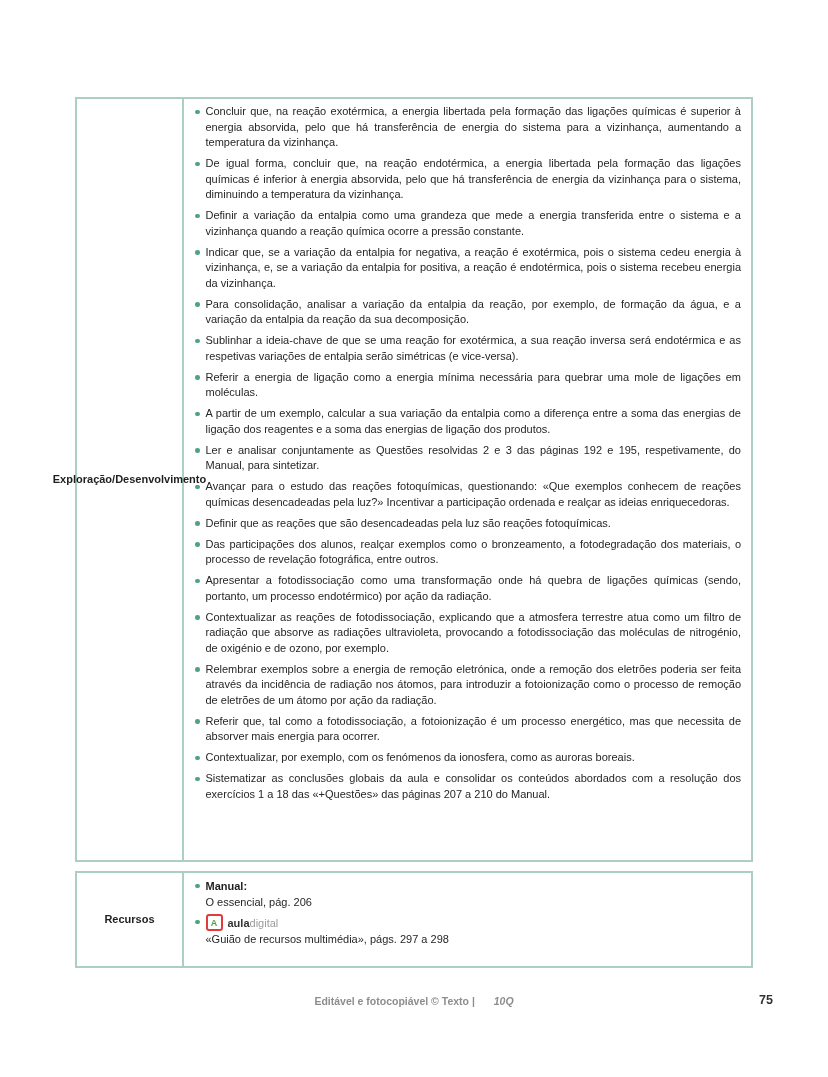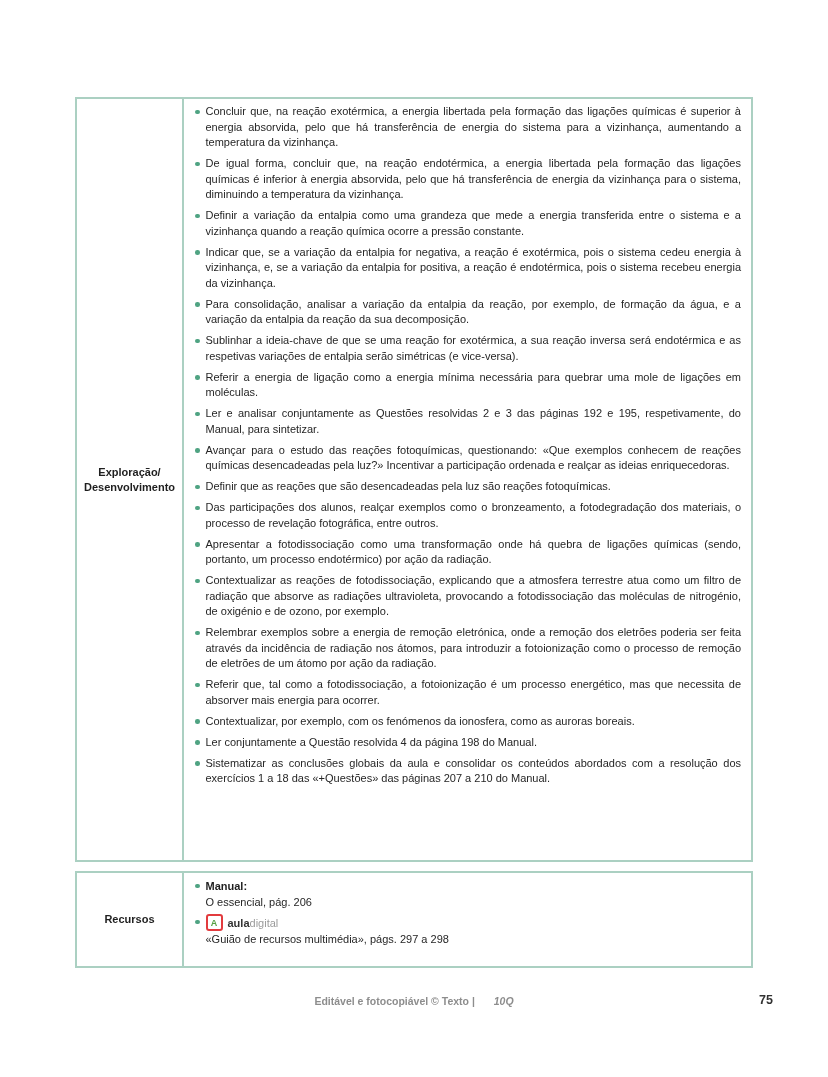--- a/index.html
+++ b/index.html
@@ -16,21 +16,21 @@
     border:2px solid #abd0c2;
     display:flex; box-sizing:border-box;
     background:#fff;
   }
   .table-exploration { top:97px; height:765px; }
   .table-resources   { top:871px; height:97px; }
 
   .label-cell {
     width:107px; flex:none;
     border-right:2px solid #abd0c2;
-    display:flex; flex-direction:column;
+    display:flex; flex-direction:row;
     align-items:center; justify-content:center;
     font-weight:bold; font-size:11px; line-height:15px;
     text-align:center; color:#1f1f1f;
     box-sizing:border-box; padding:14px;
   }
   .content-cell { flex:1; padding:5px 10px 4px 6px; overflow:hidden; box-sizing:border-box; }
 
   ul.bullet-list { list-style:none; margin:0; padding:0; }
   ul.bullet-list li {
     display:flex; margin:0 0 5.5px 0;
@@ -107,20 +107,24 @@
           <li>
             <span class="dot"></span>
             <span class="bullet-text">Sublinhar a ideia-chave de que se uma reação for exotérmica, a sua reação inversa será endotérmica e as respetivas variações de entalpia serão simétricas (e vice-versa).</span>
           </li>
           <li>
             <span class="dot"></span>
             <span class="bullet-text">Referir a energia de ligação como a energia mínima necessária para quebrar uma mole de ligações em moléculas.</span>
           </li>
           <li>
             <span class="dot"></span>
+            <span class="bullet-text">A partir de um exemplo, calcular a sua variação da entalpia como a diferença entre a soma das energias de ligação dos reagentes e a soma das energias de ligação dos produtos.</span>
+          </li>
+          <li>
+            <span class="dot"></span>
             <span class="bullet-text">Ler e analisar conjuntamente as Questões resolvidas 2 e 3 das páginas 192 e 195, respetivamente, do Manual, para sintetizar.</span>
           </li>
           <li>
             <span class="dot"></span>
             <span class="bullet-text">Avançar para o estudo das reações fotoquímicas, questionando: «Que exemplos conhecem de reações químicas desencadeadas pela luz?» Incentivar a participação ordenada e realçar as ideias enriquecedoras.</span>
           </li>
           <li>
             <span class="dot"></span>
             <span class="bullet-text">Definir que as reações que são desencadeadas pela luz são reações fotoquímicas.</span>
           </li>
@@ -140,24 +144,20 @@
             <span class="dot"></span>
             <span class="bullet-text">Relembrar exemplos sobre a energia de remoção eletrónica, onde a remoção dos eletrões poderia ser feita através da incidência de radiação nos átomos, para introduzir a fotoionização como o processo de remoção de eletrões de um átomo por ação da radiação.</span>
           </li>
           <li>
             <span class="dot"></span>
             <span class="bullet-text">Referir que, tal como a fotodissociação, a fotoionização é um processo energético, mas que necessita de absorver mais energia para ocorrer.</span>
           </li>
           <li>
             <span class="dot"></span>
             <span class="bullet-text">Contextualizar, por exemplo, com os fenómenos da ionosfera, como as auroras boreais.</span>
-          </li>
-          <li>
-            <span class="dot"></span>
-            <span class="bullet-text">Ler conjuntamente a Questão resolvida 4 da página 198 do Manual.</span>
           </li>
           <li>
             <span class="dot"></span>
             <span class="bullet-text">Sistematizar as conclusões globais da aula e consolidar os conteúdos abordados com a resolução dos exercícios 1 a 18 das «+Questões» das páginas 207 a 210 do Manual.</span>
           </li>
         </ul>
     </div>
   </div>
 
   <div class="doc-table table-resources">

